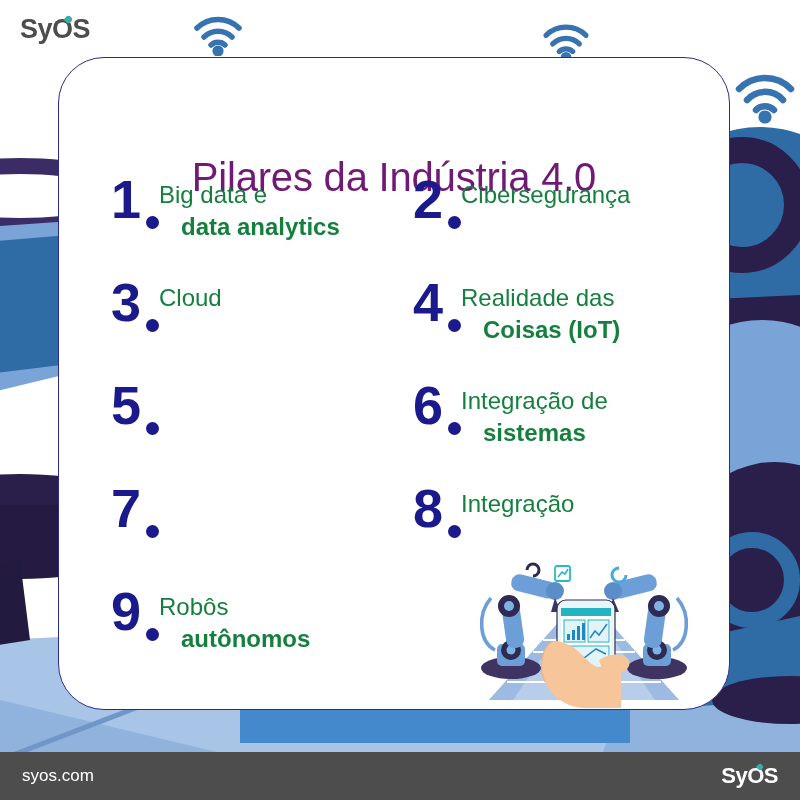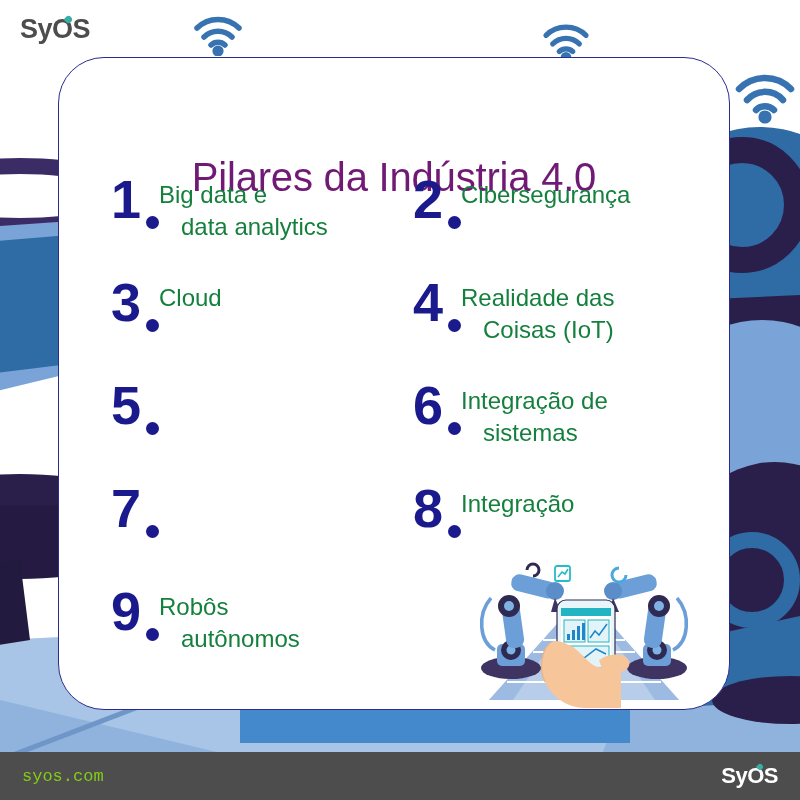--- a/index.html
+++ b/index.html
@@ -128,21 +128,21 @@
     border-radius: 50%;
   }
   .cell-text {
     flex: 1 1 auto;
     font-size: 24px;
     color: #15803d;
     line-height: 1.32;
     padding-top: 1px;
     margin-left: 2px;
   }
-  .cell-text .l2 { display: block; padding-left: 22px; }
+  .cell-text .l2 { display: block; padding-left: 22px; font-weight: bold; }
 
   
   .col-right .numwrap { margin-left: 12px; }
 
   
   .factory {
     position: absolute;
     left: 412px; top: 500px;
     z-index: 25;
   }
@@ -162,23 +162,22 @@
     left: 0; bottom: 0;
     width: 800px; height: 48px;
     background: #4d4d4d;
     display: flex;
     align-items: center;
     justify-content: space-between;
     padding: 0 22px;
     z-index: 40;
   }
   .footer-url {
-    color: #84cc16;
+    color: #ffffff;
     font-size: 17px;
-    font-family: Liberation Mono, monospace;
   }
 </style>
 </head>
 <body>
 
 <div id="stage">
 
   <div class="bg">
     <svg width="800" height="800" viewBox="0 0 800 800">
 

